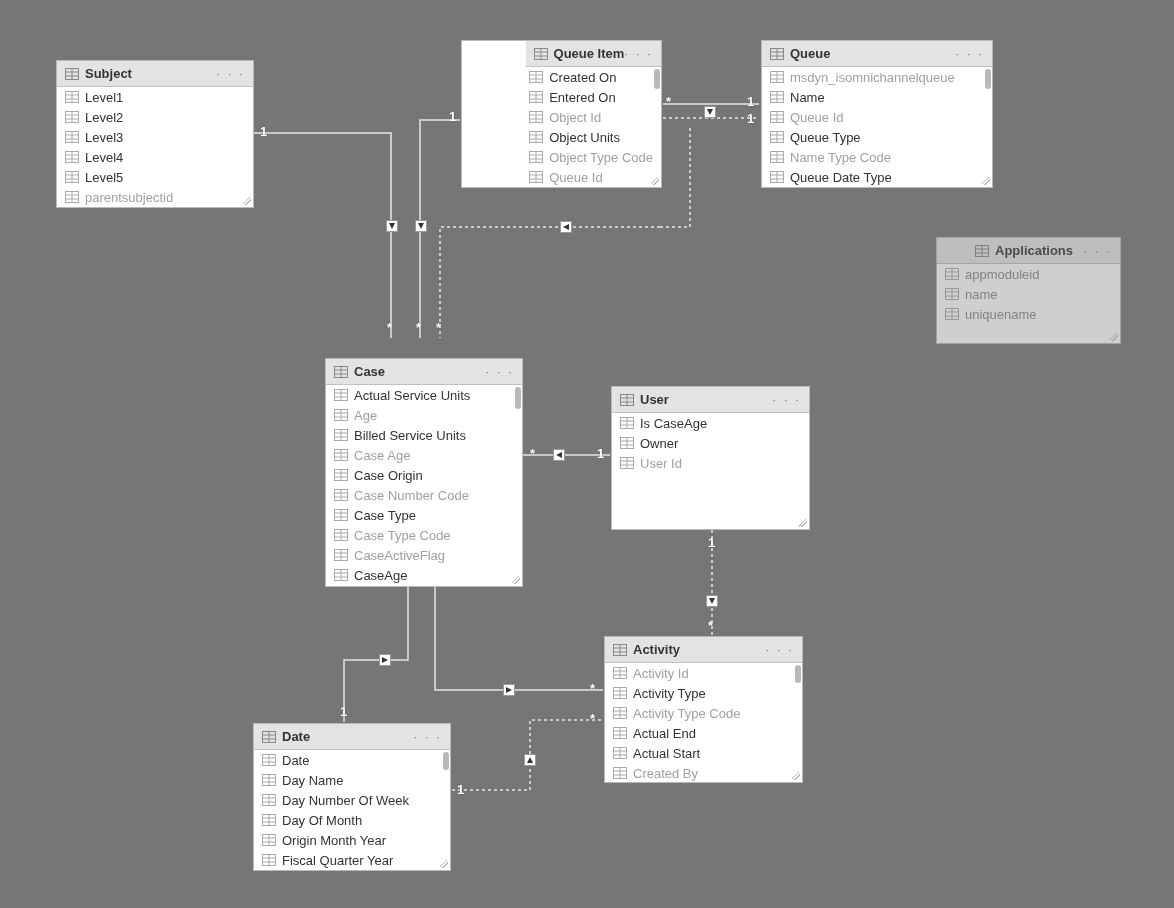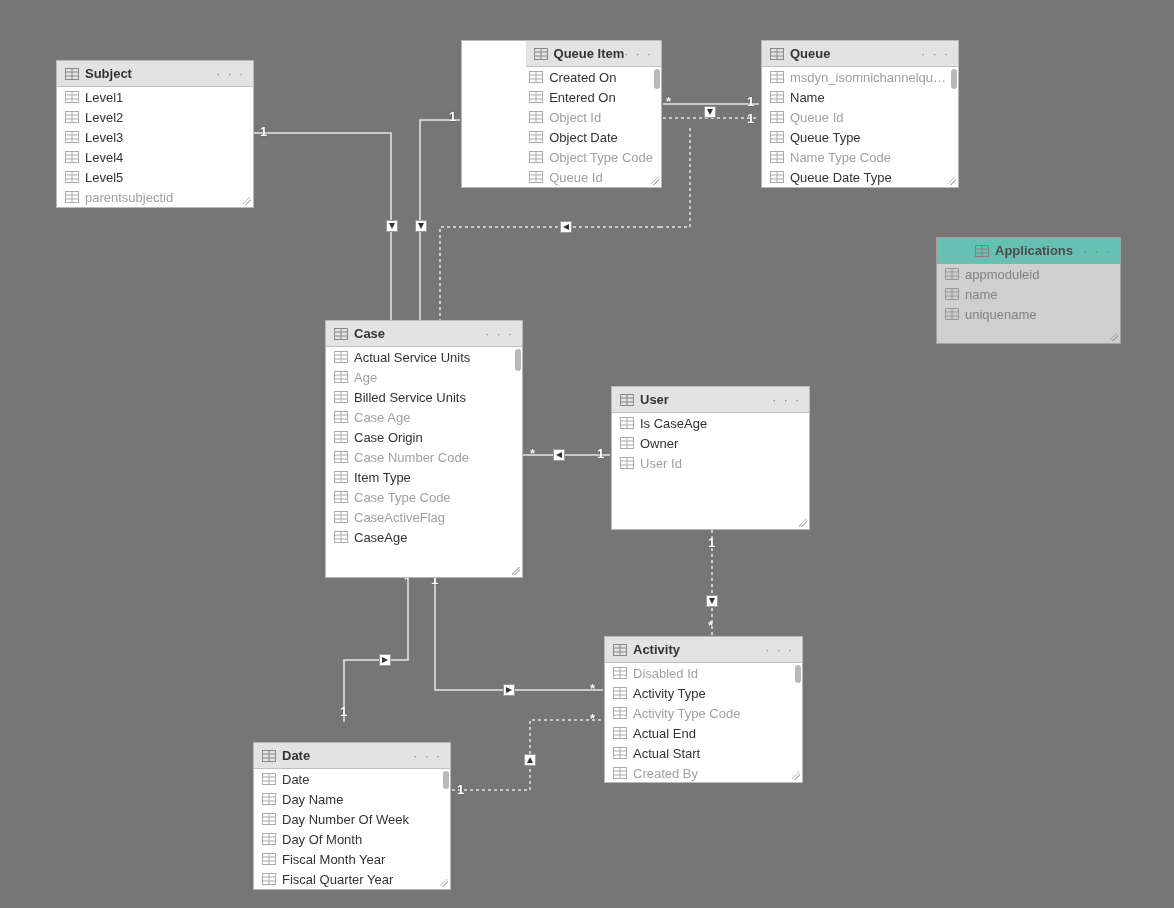--- a/index.html
+++ b/index.html
@@ -84,21 +84,21 @@
   }
   .scrollbar-thumb {
     position: absolute;
     right: 1px;
     width: 6px;
     background: #b8b8b8;
     border-radius: 3px;
   }
   
   .dimmed { opacity: 0.65; }
-  .dimmed .table-header { background: #5eead4; padding-left: 38px; }
+  .dimmed .table-header { background: #e5e5e5; padding-left: 38px; }
   .dimmed .field-row { color: #888; }
 
   
   .rel-label {
     position: absolute;
     color: #fff;
     font-weight: 700;
     font-size: 13px;
     text-shadow: 0 0 2px rgba(0,0,0,0.3);
   }
@@ -343,21 +343,21 @@
         </svg>
         <span class="field-label">Object Id</span>
       </div>
       <div class="field-row">
         <svg class="fld-icon" viewBox="0 0 14 12">
           <rect x="0.5" y="0.5" width="13" height="11" fill="none" stroke="#aaa"></rect>
           <line x1="0.5" y1="4" x2="13.5" y2="4" stroke="#aaa"></line>
           <line x1="0.5" y1="8" x2="13.5" y2="8" stroke="#aaa"></line>
           <line x1="7" y1="0.5" x2="7" y2="11.5" stroke="#aaa"></line>
         </svg>
-        <span class="field-label">Object Date</span>
+        <span class="field-label">Object Units</span>
       </div>
       <div class="field-row hidden-field">
         <svg class="fld-icon" viewBox="0 0 14 12">
           <rect x="0.5" y="0.5" width="13" height="11" fill="none" stroke="#aaa"></rect>
           <line x1="0.5" y1="4" x2="13.5" y2="4" stroke="#aaa"></line>
           <line x1="0.5" y1="8" x2="13.5" y2="8" stroke="#aaa"></line>
           <line x1="7" y1="0.5" x2="7" y2="11.5" stroke="#aaa"></line>
         </svg>
         <span class="field-label">Object Type Code</span>
       </div>
@@ -367,21 +367,21 @@
           <line x1="0.5" y1="4" x2="13.5" y2="4" stroke="#aaa"></line>
           <line x1="0.5" y1="8" x2="13.5" y2="8" stroke="#aaa"></line>
           <line x1="7" y1="0.5" x2="7" y2="11.5" stroke="#aaa"></line>
         </svg>
         <span class="field-label">Queue Id</span>
       </div>
       <div class="scrollbar-thumb" style="top:2px; height:20px;"></div>
     </div>
 </div>
 
-<div class="table-box" style="left:761px; top:40px; width:198px; height:148px;">
+<div class="table-box" style="left:761px; top:40px; width:232px; height:148px;">
   <div class="table-header">
     <svg class="tbl-icon" viewBox="0 0 14 12">
         <rect class="outer" x="0.5" y="0.5" width="13" height="11"></rect>
         <line x1="0.5" y1="4" x2="13.5" y2="4"></line>
         <line x1="0.5" y1="8" x2="13.5" y2="8"></line>
         <line x1="7" y1="0.5" x2="7" y2="11.5"></line>
       </svg>
     <span class="title">Queue</span>
     <span class="dots">· · ·</span>
   </div>
@@ -438,21 +438,21 @@
           <line x1="0.5" y1="4" x2="13.5" y2="4" stroke="#aaa"></line>
           <line x1="0.5" y1="8" x2="13.5" y2="8" stroke="#aaa"></line>
           <line x1="7" y1="0.5" x2="7" y2="11.5" stroke="#aaa"></line>
         </svg>
         <span class="field-label">Queue Date Type</span>
       </div>
       <div class="scrollbar-thumb" style="top:2px; height:20px;"></div>
     </div>
 </div>
 
-<div class="table-box" style="left:325px; top:320px; width:198px; height:258px;">
+<div class="table-box" style="left:325px; top:358px; width:198px; height:229px;">
   <div class="table-header">
     <svg class="tbl-icon" viewBox="0 0 14 12">
         <rect class="outer" x="0.5" y="0.5" width="13" height="11"></rect>
         <line x1="0.5" y1="4" x2="13.5" y2="4"></line>
         <line x1="0.5" y1="8" x2="13.5" y2="8"></line>
         <line x1="7" y1="0.5" x2="7" y2="11.5"></line>
       </svg>
     <span class="title">Case</span>
     <span class="dots">· · ·</span>
   </div>
@@ -512,21 +512,21 @@
         </svg>
         <span class="field-label">Case Number Code</span>
       </div>
       <div class="field-row">
         <svg class="fld-icon" viewBox="0 0 14 12">
           <rect x="0.5" y="0.5" width="13" height="11" fill="none" stroke="#aaa"></rect>
           <line x1="0.5" y1="4" x2="13.5" y2="4" stroke="#aaa"></line>
           <line x1="0.5" y1="8" x2="13.5" y2="8" stroke="#aaa"></line>
           <line x1="7" y1="0.5" x2="7" y2="11.5" stroke="#aaa"></line>
         </svg>
-        <span class="field-label">Item Type</span>
+        <span class="field-label">Case Type</span>
       </div>
       <div class="field-row hidden-field">
         <svg class="fld-icon" viewBox="0 0 14 12">
           <rect x="0.5" y="0.5" width="13" height="11" fill="none" stroke="#aaa"></rect>
           <line x1="0.5" y1="4" x2="13.5" y2="4" stroke="#aaa"></line>
           <line x1="0.5" y1="8" x2="13.5" y2="8" stroke="#aaa"></line>
           <line x1="7" y1="0.5" x2="7" y2="11.5" stroke="#aaa"></line>
         </svg>
         <span class="field-label">Case Type Code</span>
       </div>
@@ -649,21 +649,21 @@
   </div>
   <div class="table-body">
 
   <div class="field-row hidden-field">
         <svg class="fld-icon" viewBox="0 0 14 12">
           <rect x="0.5" y="0.5" width="13" height="11" fill="none" stroke="#aaa"></rect>
           <line x1="0.5" y1="4" x2="13.5" y2="4" stroke="#aaa"></line>
           <line x1="0.5" y1="8" x2="13.5" y2="8" stroke="#aaa"></line>
           <line x1="7" y1="0.5" x2="7" y2="11.5" stroke="#aaa"></line>
         </svg>
-        <span class="field-label">Disabled Id</span>
+        <span class="field-label">Activity Id</span>
       </div>
       <div class="field-row">
         <svg class="fld-icon" viewBox="0 0 14 12">
           <rect x="0.5" y="0.5" width="13" height="11" fill="none" stroke="#aaa"></rect>
           <line x1="0.5" y1="4" x2="13.5" y2="4" stroke="#aaa"></line>
           <line x1="0.5" y1="8" x2="13.5" y2="8" stroke="#aaa"></line>
           <line x1="7" y1="0.5" x2="7" y2="11.5" stroke="#aaa"></line>
         </svg>
         <span class="field-label">Activity Type</span>
       </div>
@@ -700,21 +700,21 @@
           <line x1="0.5" y1="4" x2="13.5" y2="4" stroke="#aaa"></line>
           <line x1="0.5" y1="8" x2="13.5" y2="8" stroke="#aaa"></line>
           <line x1="7" y1="0.5" x2="7" y2="11.5" stroke="#aaa"></line>
         </svg>
         <span class="field-label">Created By</span>
       </div>
       <div class="scrollbar-thumb" style="top:2px; height:18px;"></div>
     </div>
 </div>
 
-<div class="table-box" style="left:253px; top:742px; width:198px; height:148px;">
+<div class="table-box" style="left:253px; top:723px; width:198px; height:148px;">
   <div class="table-header">
     <svg class="tbl-icon" viewBox="0 0 14 12">
         <rect class="outer" x="0.5" y="0.5" width="13" height="11"></rect>
         <line x1="0.5" y1="4" x2="13.5" y2="4"></line>
         <line x1="0.5" y1="8" x2="13.5" y2="8"></line>
         <line x1="7" y1="0.5" x2="7" y2="11.5"></line>
       </svg>
     <span class="title">Date</span>
     <span class="dots">· · ·</span>
   </div>
@@ -756,21 +756,21 @@
         </svg>
         <span class="field-label">Day Of Month</span>
       </div>
       <div class="field-row">
         <svg class="fld-icon" viewBox="0 0 14 12">
           <rect x="0.5" y="0.5" width="13" height="11" fill="none" stroke="#aaa"></rect>
           <line x1="0.5" y1="4" x2="13.5" y2="4" stroke="#aaa"></line>
           <line x1="0.5" y1="8" x2="13.5" y2="8" stroke="#aaa"></line>
           <line x1="7" y1="0.5" x2="7" y2="11.5" stroke="#aaa"></line>
         </svg>
-        <span class="field-label">Fiscal Month Year</span>
+        <span class="field-label">Origin Month Year</span>
       </div>
       <div class="field-row">
         <svg class="fld-icon" viewBox="0 0 14 12">
           <rect x="0.5" y="0.5" width="13" height="11" fill="none" stroke="#aaa"></rect>
           <line x1="0.5" y1="4" x2="13.5" y2="4" stroke="#aaa"></line>
           <line x1="0.5" y1="8" x2="13.5" y2="8" stroke="#aaa"></line>
           <line x1="7" y1="0.5" x2="7" y2="11.5" stroke="#aaa"></line>
         </svg>
         <span class="field-label">Fiscal Quarter Year</span>
       </div>

